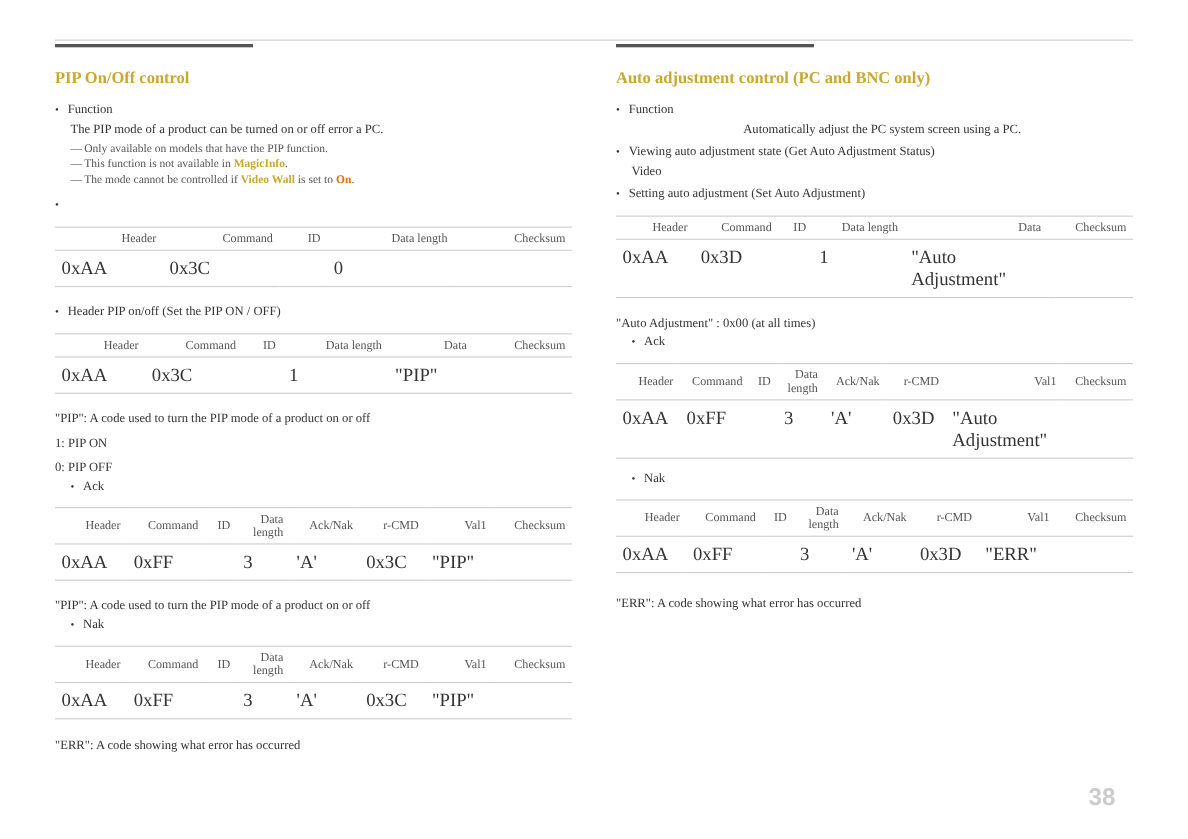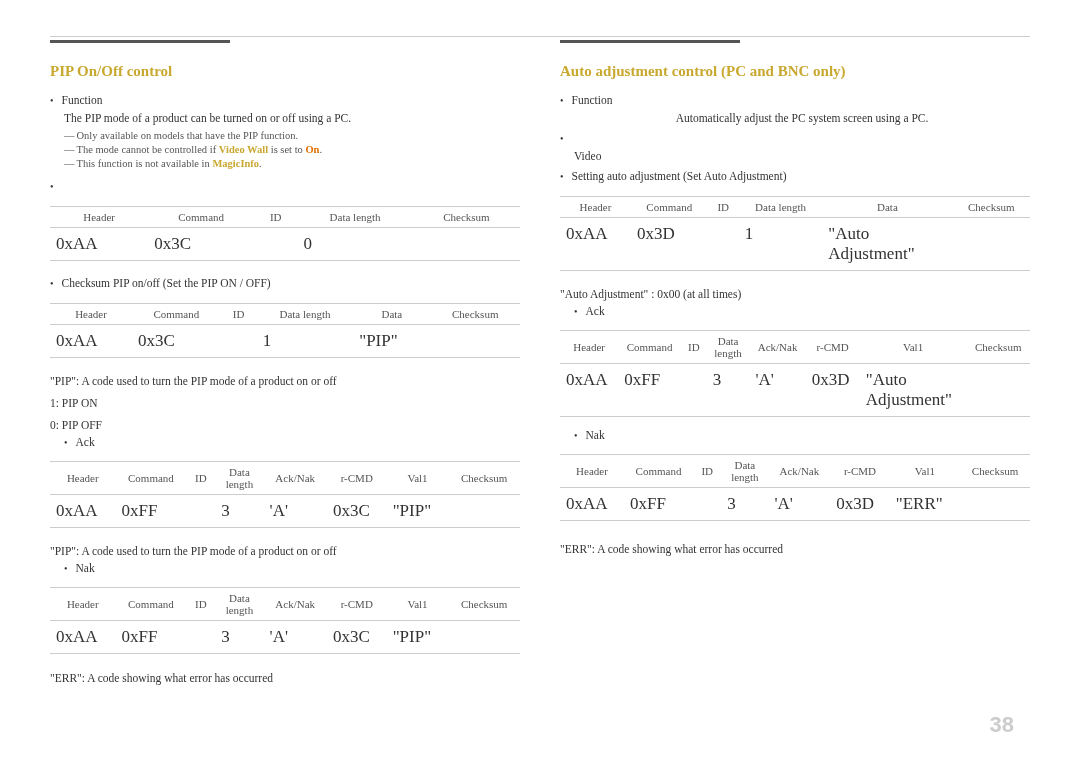--- a/index.html
+++ b/index.html
@@ -91,21 +91,21 @@
       border-collapse: collapse;
       font-size: 11px;
     }
 
     table thead tr {
       border-top: 1px solid #ccc;
       border-bottom: 1px solid #ccc;
     }
 
     table th {
-      text-align: center;
+      text-align: right;
       padding: 4px 6px;
       font-weight: normal;
       color: #555;
       font-size: 11px;
     }
 
     table tbody tr {
       border-bottom: 1px solid #ccc;
     }
 
@@ -156,31 +156,31 @@
 
   <div class="left-column">
     <div class="top-border"></div>
 
     <div class="section-title">PIP On/Off control</div>
 
     <div class="bullet-item">
       <span class="bullet-dot">•</span>
       <span>Function</span>
     </div>
-    <div style="margin-left:14px; font-size:11.5px; margin-bottom:6px;">The PIP mode of a product can be turned on or off using a PC.</div>
+    <div style="margin-left:14px; font-size:11.5px; margin-bottom:6px;">The PIP mode of a product can be turned on or off error a PC.</div>
 
     <div class="note-line">
       <span>Only available on models that have the PIP function.</span>
     </div>
     <div class="note-line">
+      <span>This function is not available in <span class="highlight-yellow">MagicInfo</span>.</span>
+    </div>
+    <div class="note-line">
       <span>The mode cannot be controlled if <span class="highlight-yellow">Video Wall</span> is set to <span class="highlight-orange">On</span>.</span>
     </div>
-    <div class="note-line">
-      <span>This function is not available in <span class="highlight-yellow">MagicInfo</span>.</span>
-    </div>
 
     <div class="bullet-item" style="margin-top:8px;">
       <span class="bullet-dot">•</span>
     </div>
 
     <div class="table-section">
       <table>
         <thead>
           <tr>
             <th>Header</th>
@@ -197,21 +197,21 @@
             <td></td>
             <td>0</td>
             <td></td>
           </tr>
         </tbody>
       </table>
     </div>
 
     <div class="bullet-item" style="margin-top:4px;">
       <span class="bullet-dot">•</span>
-      <span>Checksum PIP on/off (Set the PIP ON / OFF)</span>
+      <span>Header PIP on/off (Set the PIP ON / OFF)</span>
     </div>
 
     <div class="table-section">
       <table>
         <thead>
           <tr>
             <th>Header</th>
             <th>Command</th>
             <th>ID</th>
             <th>Data length</th>
@@ -315,20 +315,21 @@
     <div class="section-title">Auto adjustment control (PC and BNC only)</div>
 
     <div class="bullet-item">
       <span class="bullet-dot">•</span>
       <span>Function</span>
     </div>
     <div style="margin-left:14px; font-size:11.5px; margin-bottom:8px;text-align:center;">Automatically adjust the PC system screen using a PC.</div>
 
     <div class="bullet-item">
       <span class="bullet-dot">•</span>
+      <span>Viewing auto adjustment state (Get Auto Adjustment Status)</span>
     </div>
     <div style="margin-left:14px; font-size:11.5px; margin-bottom:8px;">Video</div>
 
     <div class="bullet-item">
       <span class="bullet-dot">•</span>
       <span>Setting auto adjustment (Set Auto Adjustment)</span>
     </div>
 
     <div class="table-section">
       <table>

